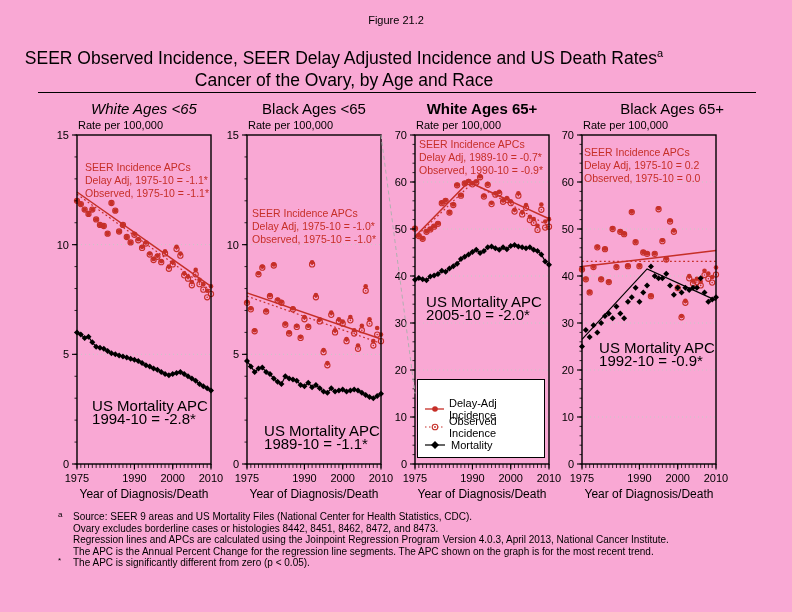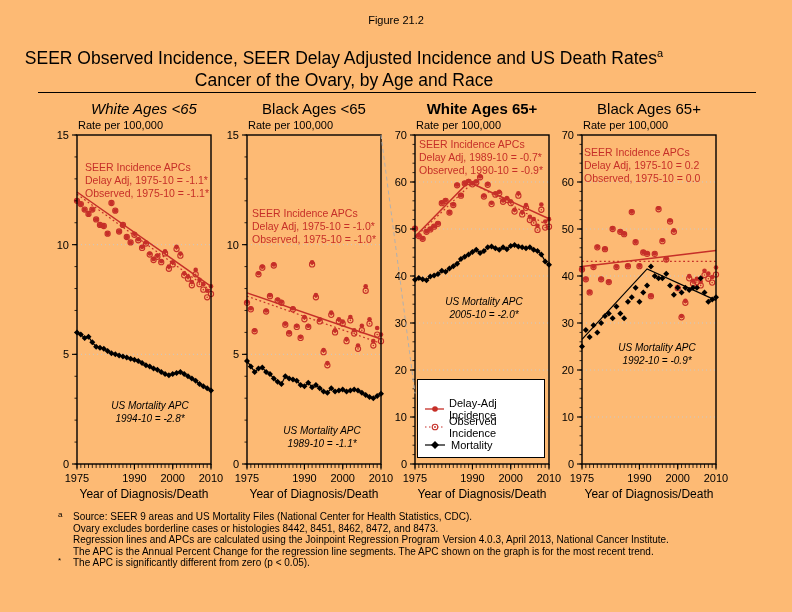--- a/index.html
+++ b/index.html
@@ -1,25 +1,25 @@
 <!DOCTYPE html>
 <html><head>
 <meta charset="utf-8">
 <style>
   html,body{margin:0;padding:0;background:#fff;}
-  .page{position:relative;width:792px;height:612px;background:#fdba74;
+  .page{position:relative;width:792px;height:612px;background:#f9a8d4;
         font-family:"Liberation Sans",sans-serif;color:#000;overflow:hidden;}
   .fig-label{position:absolute;top:14px;left:0;width:792px;text-align:center;font-size:11px;}
   .title{position:absolute;top:42px;left:0;width:688px;text-align:center;font-size:17.5px;line-height:22px;}
   .title sup{font-size:11px;}
   .title-rule{position:absolute;top:92px;left:38px;width:718px;height:0;border-top:1.6px solid #000;}
   .panel-header{position:absolute;top:100px;width:150px;text-align:center;font-size:15px;}
   .apc-note{position:absolute;font-size:10.5px;line-height:13px;color:#C62F28;white-space:nowrap;}
-  .mort-note{position:absolute;font-size:10px;line-height:13px;color:#000;text-align:center;
-             transform:translateX(-50%);white-space:nowrap;font-style:italic;}
+  .mort-note{position:absolute;font-size:15px;line-height:13px;color:#000;text-align:left;
+             transform:translateX(-50%);white-space:nowrap;}
   .legend{position:absolute;left:417px;top:379px;width:128px;background:#fff;
           border:1.6px solid #000;padding:20px 6px 3px 6px;box-sizing:border-box;}
   .legend-row{display:flex;align-items:center;gap:5px;height:18px;}
   .legend-row span{font-size:11px;}
   .footnotes{position:absolute;left:58px;top:511px;width:710px;font-size:10px;line-height:11.6px;}
   .fn-row{display:flex;}
   .fn-marker{width:15px;flex:0 0 15px;font-size:8px;position:relative;top:-2px;}
   .fn-text{flex:1;}
   svg text{font-family:"Liberation Sans",sans-serif;fill:#000;}
 </style>
@@ -33,21 +33,21 @@
   <div class="title">
     <span>SEER Observed Incidence, SEER Delay Adjusted Incidence and US Death Rates</span><sup>a</sup><br>
     <span>Cancer of the Ovary, by Age and Race</span>
   </div>
 
   <div class="title-rule"></div>
 
   <div class="panel-header" style="left:69px;font-style:italic;">White Ages &lt;65</div>
   <div class="panel-header" style="left:239px;">Black Ages &lt;65</div>
   <div class="panel-header" style="left:407px;font-weight:bold;">White Ages 65+</div>
-  <div class="panel-header" style="left:574px;">Black Ages 65+</div>
+  <div class="panel-header" style="left:574px;text-align:right;">Black Ages 65+</div>
 
   <svg id="chart-svg" width="792" height="400" style="position:absolute;left:0;top:105px;">
       <line x1="77" x2="211" y1="249.33333333333334" y2="249.33333333333334" stroke="#c8c8c8" stroke-width="1" stroke-dasharray="1,3"></line>
       <line x1="77" x2="211" y1="139.66666666666669" y2="139.66666666666669" stroke="#c8c8c8" stroke-width="1" stroke-dasharray="1,3"></line>
       <polyline points="77.0,89.2 211.0,185.7" fill="none" stroke="#C62F28" stroke-width="1.2" stroke-dasharray="1.8,2.6"></polyline>
       <polyline points="77.0,87.0 211.0,181.3" fill="none" stroke="#C62F28" stroke-width="1.5"></polyline>
       <polyline points="77.0,227.4 80.8,229.6 84.7,232.9 88.5,231.8 92.3,237.3 96.1,241.7 100.0,242.8 103.8,243.9 107.6,246.0 111.5,248.2 115.3,249.3 119.1,250.4 122.9,251.5 126.8,252.6 130.6,253.7 134.4,254.8 138.3,255.9 142.1,258.1 145.9,260.3 149.7,261.4 153.6,263.6 157.4,264.7 161.2,266.9 165.1,269.1 168.9,270.2 172.7,269.1 176.5,268.0 180.4,266.9 184.2,269.1 188.0,271.3 191.9,273.5 195.7,275.7 199.5,278.9 203.3,281.1 207.2,283.3 211.0,285.5" fill="none" stroke="#000" stroke-width="1.2"></polyline>
       <circle cx="77" cy="95.80000000000001" r="2.6" fill="none" stroke="#C62F28" stroke-width="1.1"></circle>
       <circle cx="77" cy="95.80000000000001" r="0.8" fill="#C62F28"></circle>
       <circle cx="80.82857142857142" cy="99.09000000000003" r="2.6" fill="none" stroke="#C62F28" stroke-width="1.1"></circle>

